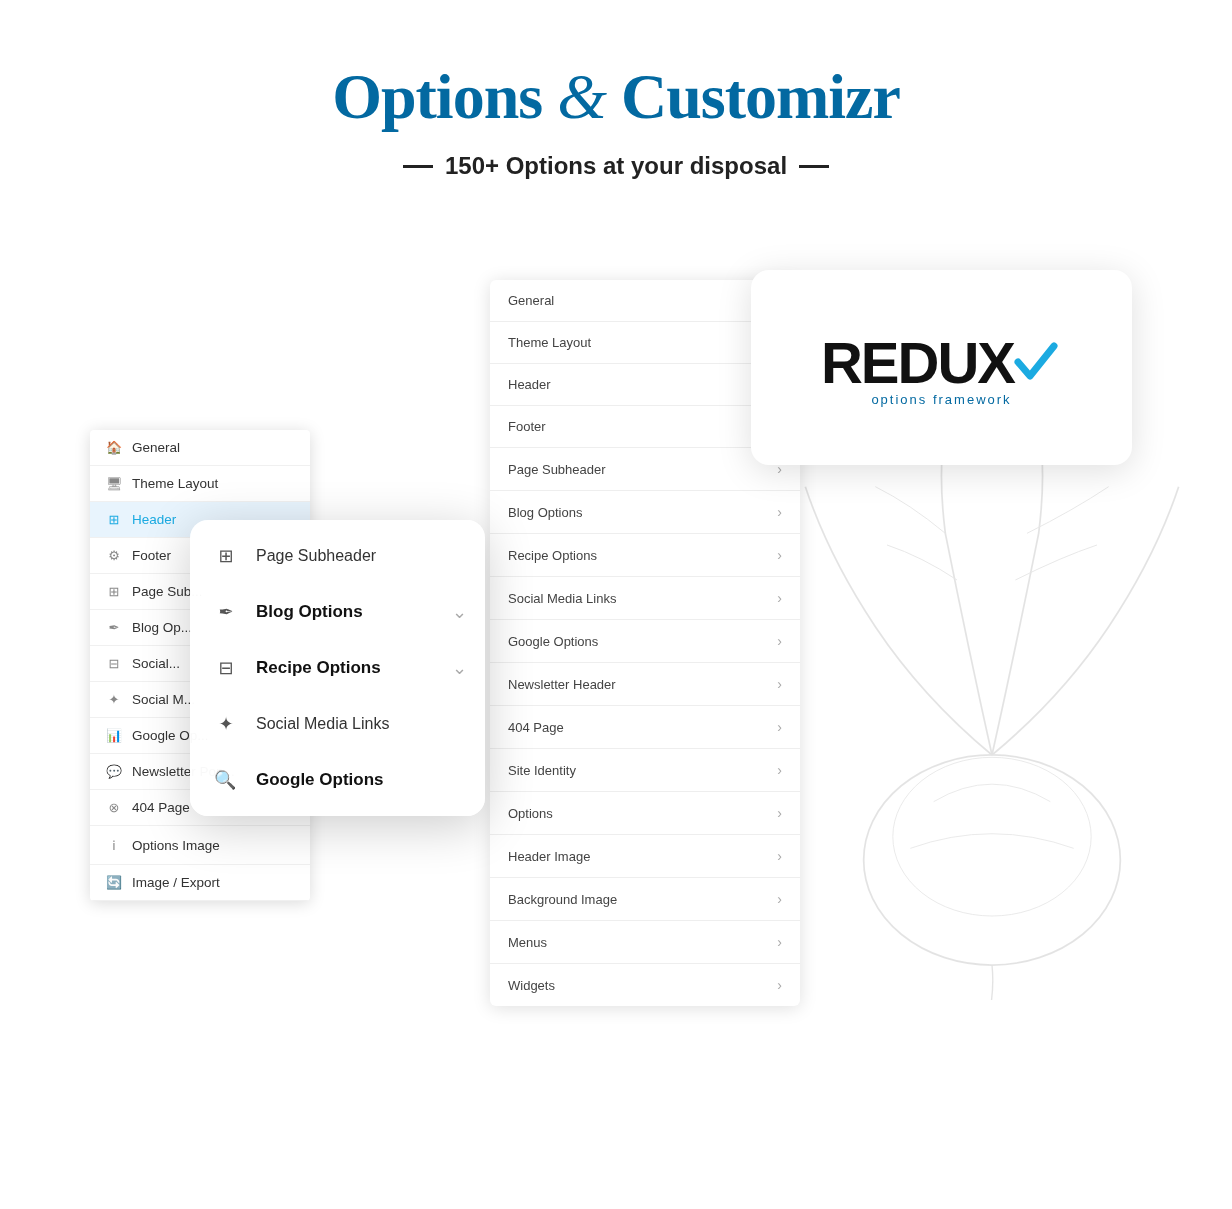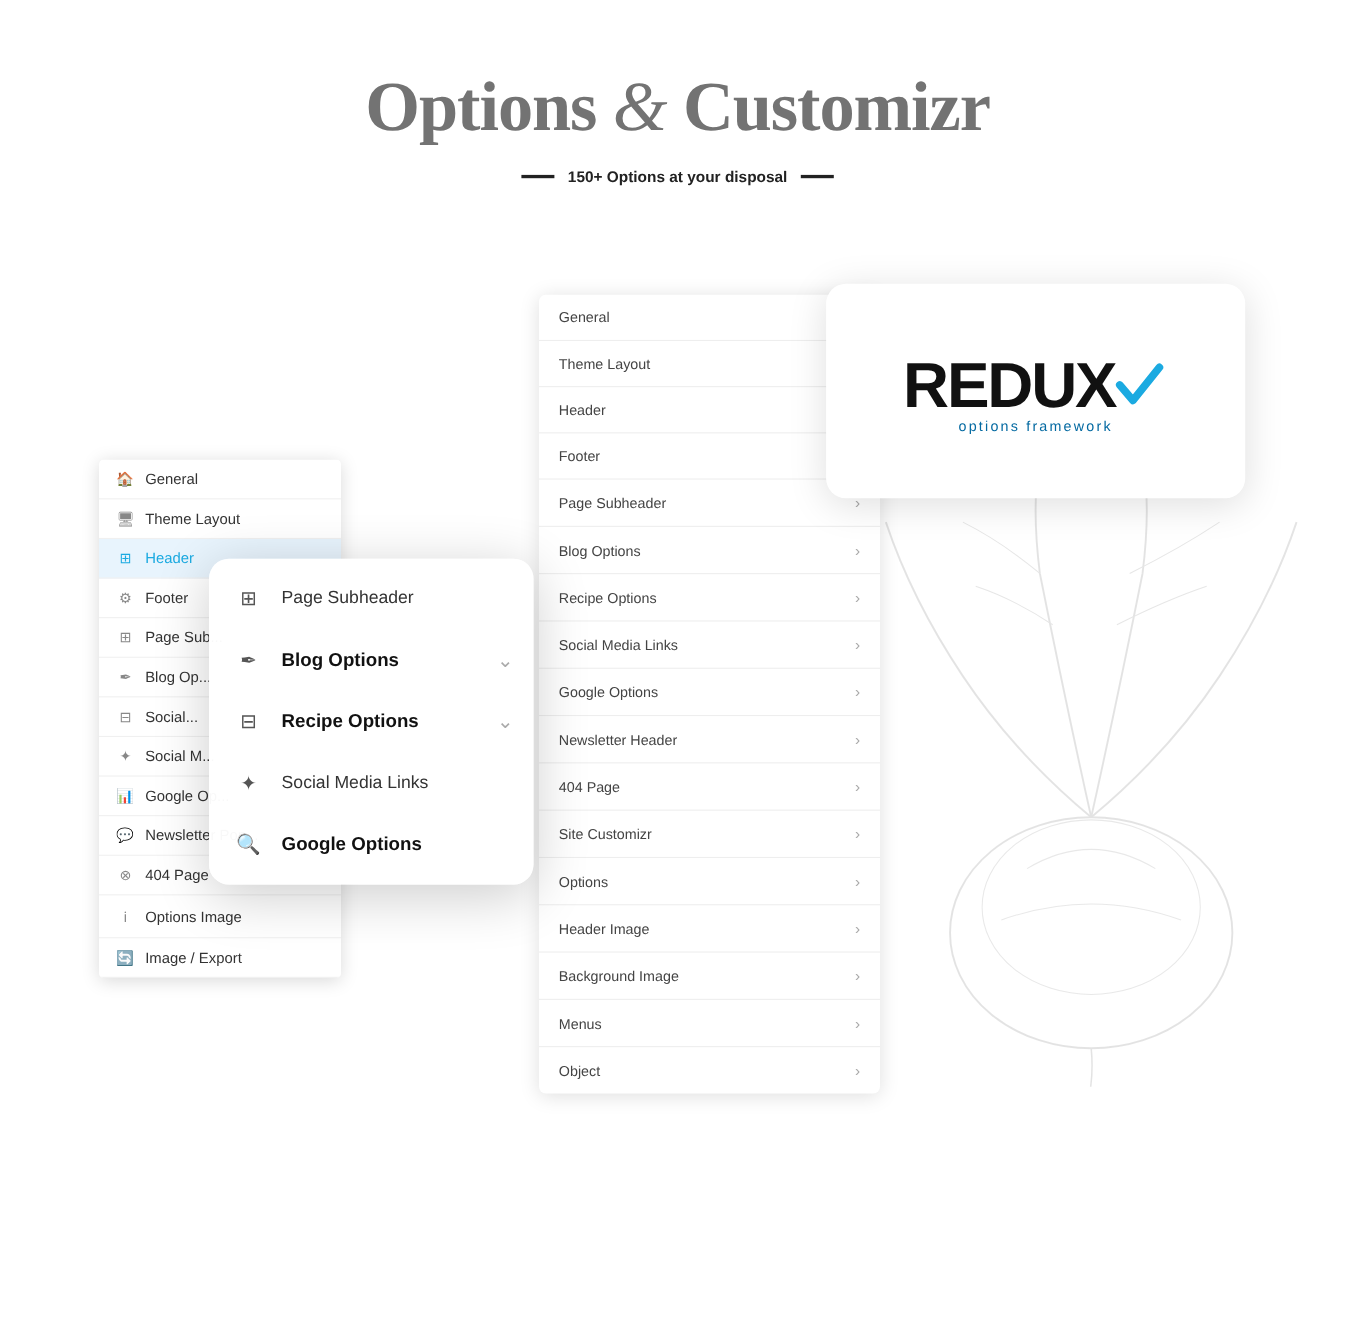--- a/index.html
+++ b/index.html
@@ -13,31 +13,31 @@
     }
 
     
     .page-header {
       text-align: center;
       padding: 60px 0 40px;
     }
     .page-title {
       font-size: 64px;
       font-weight: 900;
-      color: #737373;
+      color: #0369a1;
       font-family: Georgia, 'Times New Roman', serif;
       letter-spacing: -1px;
     }
     .page-title em {
       font-style: italic;
       font-weight: 400;
     }
     .page-subtitle {
       margin-top: 18px;
-      font-size: 14px;
+      font-size: 24px;
       font-weight: 700;
       color: #222;
       display: flex;
       align-items: center;
       justify-content: center;
       gap: 12px;
     }
     .dash {
       display: inline-block;
       width: 30px;
@@ -204,41 +204,41 @@
     </div>
     <div class="option-row">
       <span>Newsletter Header</span>
       <span class="arrow">›</span>
     </div>
     <div class="option-row">
       <span>404 Page</span>
       <span class="arrow">›</span>
     </div>
     <div class="option-row">
-      <span>Site Customizr</span>
+      <span>Site Identity</span>
       <span class="arrow">›</span>
     </div>
     <div class="option-row">
       <span>Options</span>
       <span class="arrow">›</span>
     </div>
     <div class="option-row">
       <span>Header Image</span>
       <span class="arrow">›</span>
     </div>
     <div class="option-row">
       <span>Background Image</span>
       <span class="arrow">›</span>
     </div>
     <div class="option-row">
       <span>Menus</span>
       <span class="arrow">›</span>
     </div>
     <div class="option-row">
-      <span>Object</span>
+      <span>Widgets</span>
       <span class="arrow">›</span>
     </div>
   </div>
 
   <div style="position:absolute; left:90px; top:210px; width:220px; background:#fff; border-radius:4px; box-shadow:0 2px 16px rgba(0,0,0,0.15); z-index:4; overflow:hidden;">
     <div class="menu-item">
       <span class="icon">🏠</span>
       <span>General</span>
     </div>
     <div class="menu-item">

